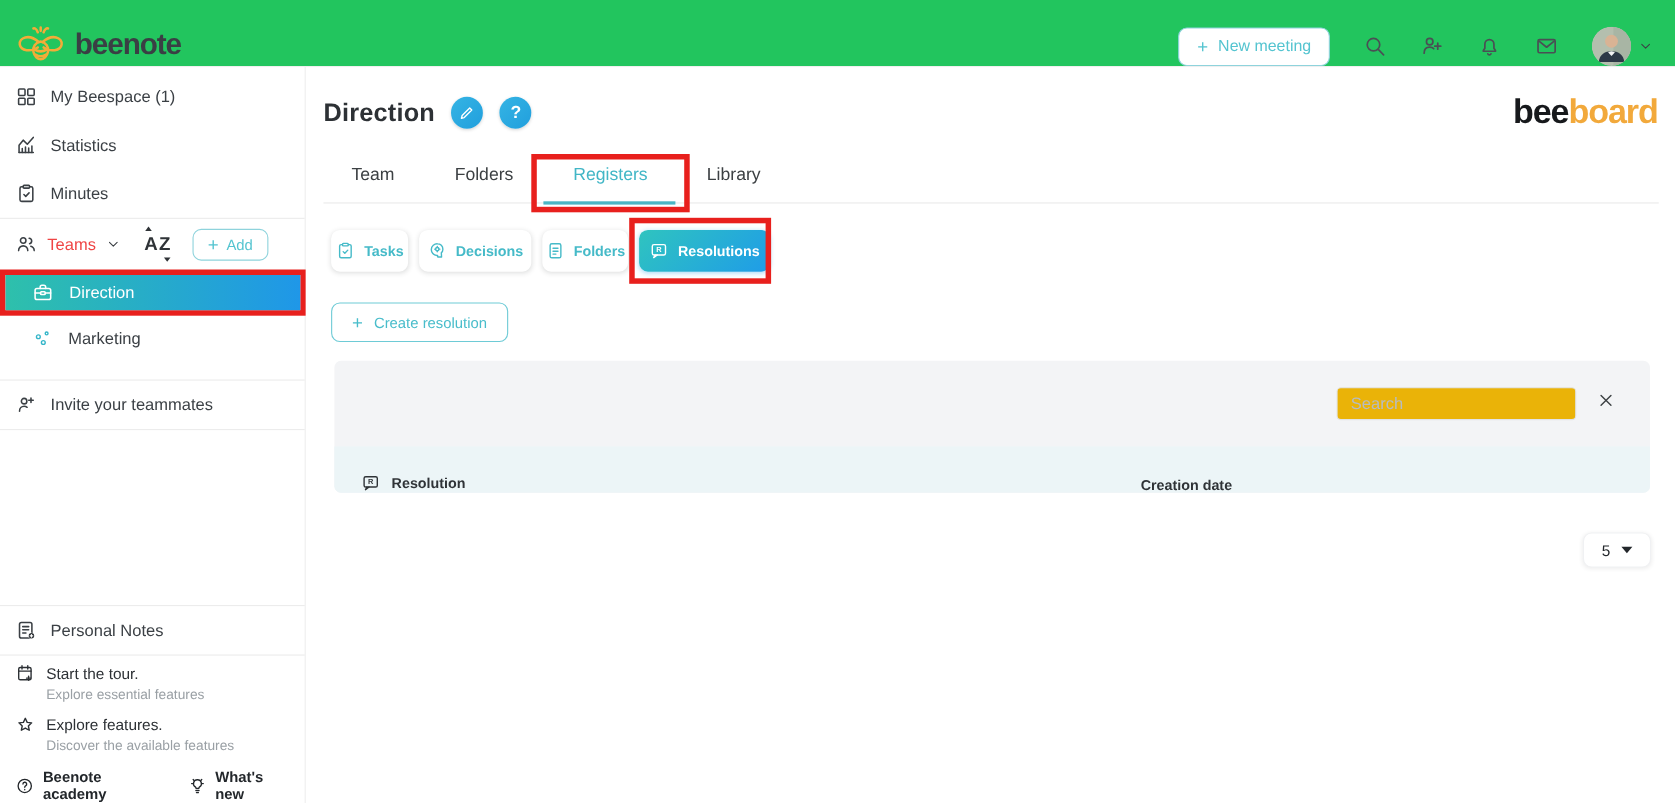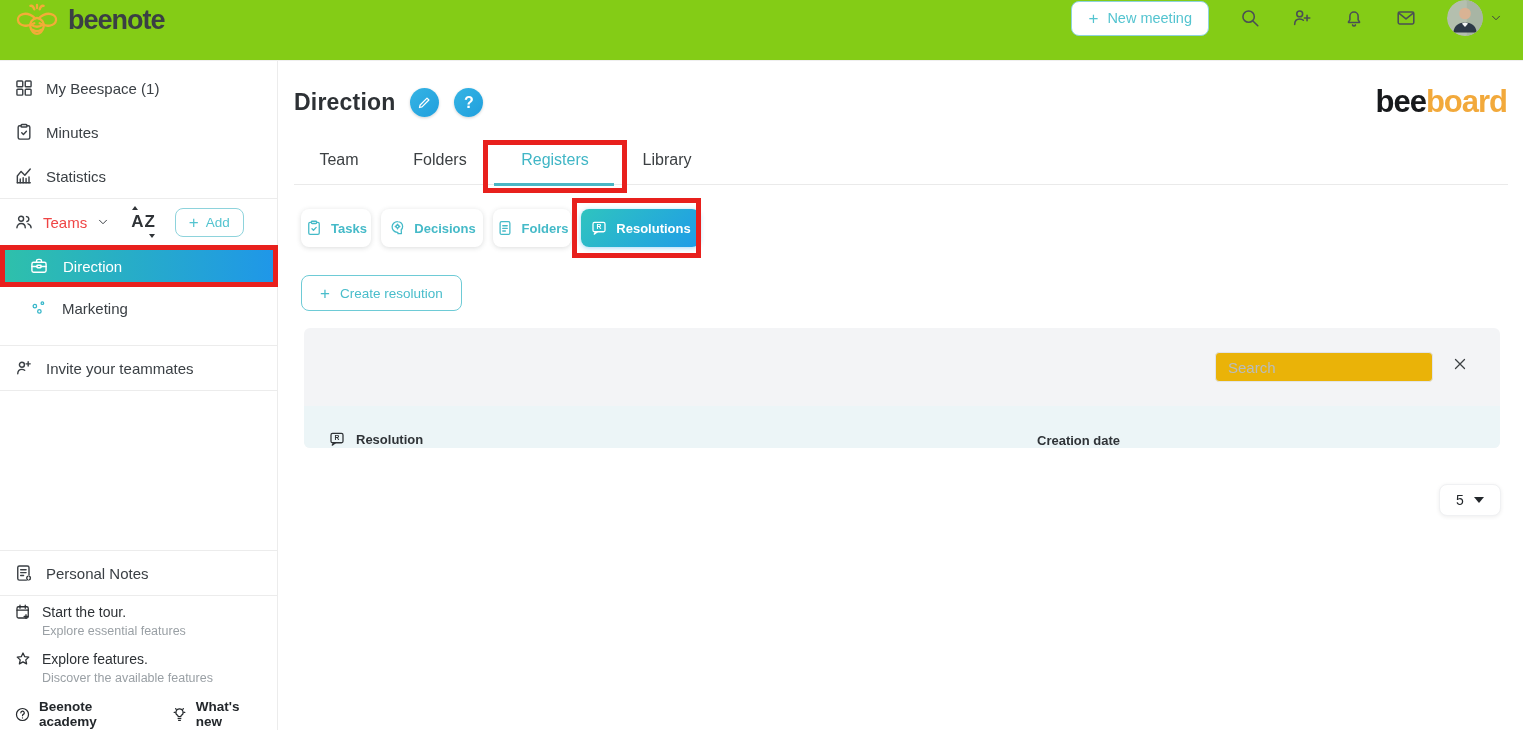--- a/index.html
+++ b/index.html
@@ -2,22 +2,22 @@
 <html><head>
 <meta charset="utf-8">
 <style>
   * { margin:0; padding:0; box-sizing:border-box; }
   html,body { width:1523px; height:730px; overflow:hidden; background:#fff;
     font-family:"Liberation Sans", sans-serif; color:#3b4045; }
   svg { display:block; }
   .ic { stroke:currentColor; fill:none; stroke-width:1.7; stroke-linecap:round; stroke-linejoin:round; }
 
   
-  .topbar { height:60px; display:flex; align-items:flex-start; padding:0 20px 0 14px;
-    background:#84cc16; box-shadow:0 1px 0 #efefef; position:relative; z-index:5; }
+  .topbar { height:60px; display:flex; align-items:flex-end; padding:0 20px 0 14px;
+    background:#22c55e; box-shadow:0 1px 0 #efefef; position:relative; z-index:5; }
   .logo { display:flex; align-items:center; gap:8px; cursor:pointer; }
   .logo-text { font-size:27px; font-weight:700; color:#3a3f44; letter-spacing:-1px; }
   .topbar-right { margin-left:auto; display:flex; align-items:center; gap:30px; }
   .btn-new-meeting { display:inline-flex; align-items:center; gap:9px; border:1px solid #8ed3dc;
     background:#fff; color:#54c4d0; border-radius:8px; padding:8px 16px; font-size:14.5px; cursor:pointer;
     font-family:inherit; }
   .plus { font-size:17px; line-height:1; font-weight:400; }
   .tb-icon { width:22px; height:22px; color:#4a4f54; cursor:pointer; }
   .avatar-wrap { display:flex; align-items:center; gap:6px; cursor:pointer; }
   .avatar { width:36px; height:36px; border-radius:50%; overflow:hidden; }
@@ -209,36 +209,36 @@
             <rect x="13.5" y="3.5" width="7" height="7" rx="1"></rect>
             <rect x="3.5" y="13.5" width="7" height="7" rx="1"></rect>
             <rect x="13.5" y="13.5" width="7" height="7" rx="1"></rect>
           </svg>
       </span>
       <span>My Beespace (1)</span>
     </div>
     <div class="side-item">
       <span class="sic">
         <svg class="ic" viewBox="0 0 24 24">
+            <path d="M4 20 V12 L8.5 6.5 L13 11 L19.5 3.5"></path>
+            <path d="M4 20 h15.5"></path>
+            <path d="M7.5 20 v-4.5 M11 20 v-6 M14.5 20 v-5 M18 20 v-7"></path>
+          </svg>
+      </span>
+      <span>Statistics</span>
+    </div>
+    <div class="side-item">
+      <span class="sic">
+        <svg class="ic" viewBox="0 0 24 24">
             <path d="M8.5 4.5 H6.8 A1.8 1.8 0 0 0 5 6.3 v12.4 A1.8 1.8 0 0 0 6.8 20.5 h10.4 a1.8 1.8 0 0 0 1.8 -1.8 V6.3 a1.8 1.8 0 0 0 -1.8 -1.8 H15.5"></path>
             <rect x="8.5" y="3" width="7" height="3" rx="1"></rect>
             <path d="M9.3 13 l2 2 3.6 -3.8"></path>
           </svg>
       </span>
       <span>Minutes</span>
-    </div>
-    <div class="side-item">
-      <span class="sic">
-        <svg class="ic" viewBox="0 0 24 24">
-            <path d="M4 20 V12 L8.5 6.5 L13 11 L19.5 3.5"></path>
-            <path d="M4 20 h15.5"></path>
-            <path d="M7.5 20 v-4.5 M11 20 v-6 M14.5 20 v-5 M18 20 v-7"></path>
-          </svg>
-      </span>
-      <span>Statistics</span>
     </div>
 
     <div class="divider"></div>
 
     <div class="teams-row">
       <span class="sic" style="width:20px;height:20px;">
         <svg class="ic" viewBox="0 0 24 24">
             <circle cx="8.5" cy="8" r="3"></circle>
             <path d="M3.5 19 c0 -3.2 2.3 -5.2 5 -5.2 s5 2 5 5.2"></path>
             <path d="M15 5.5 a3 3 0 0 1 .5 5.9 M16.8 14.2 c2.2 .7 3.7 2.5 3.7 4.8"></path>

